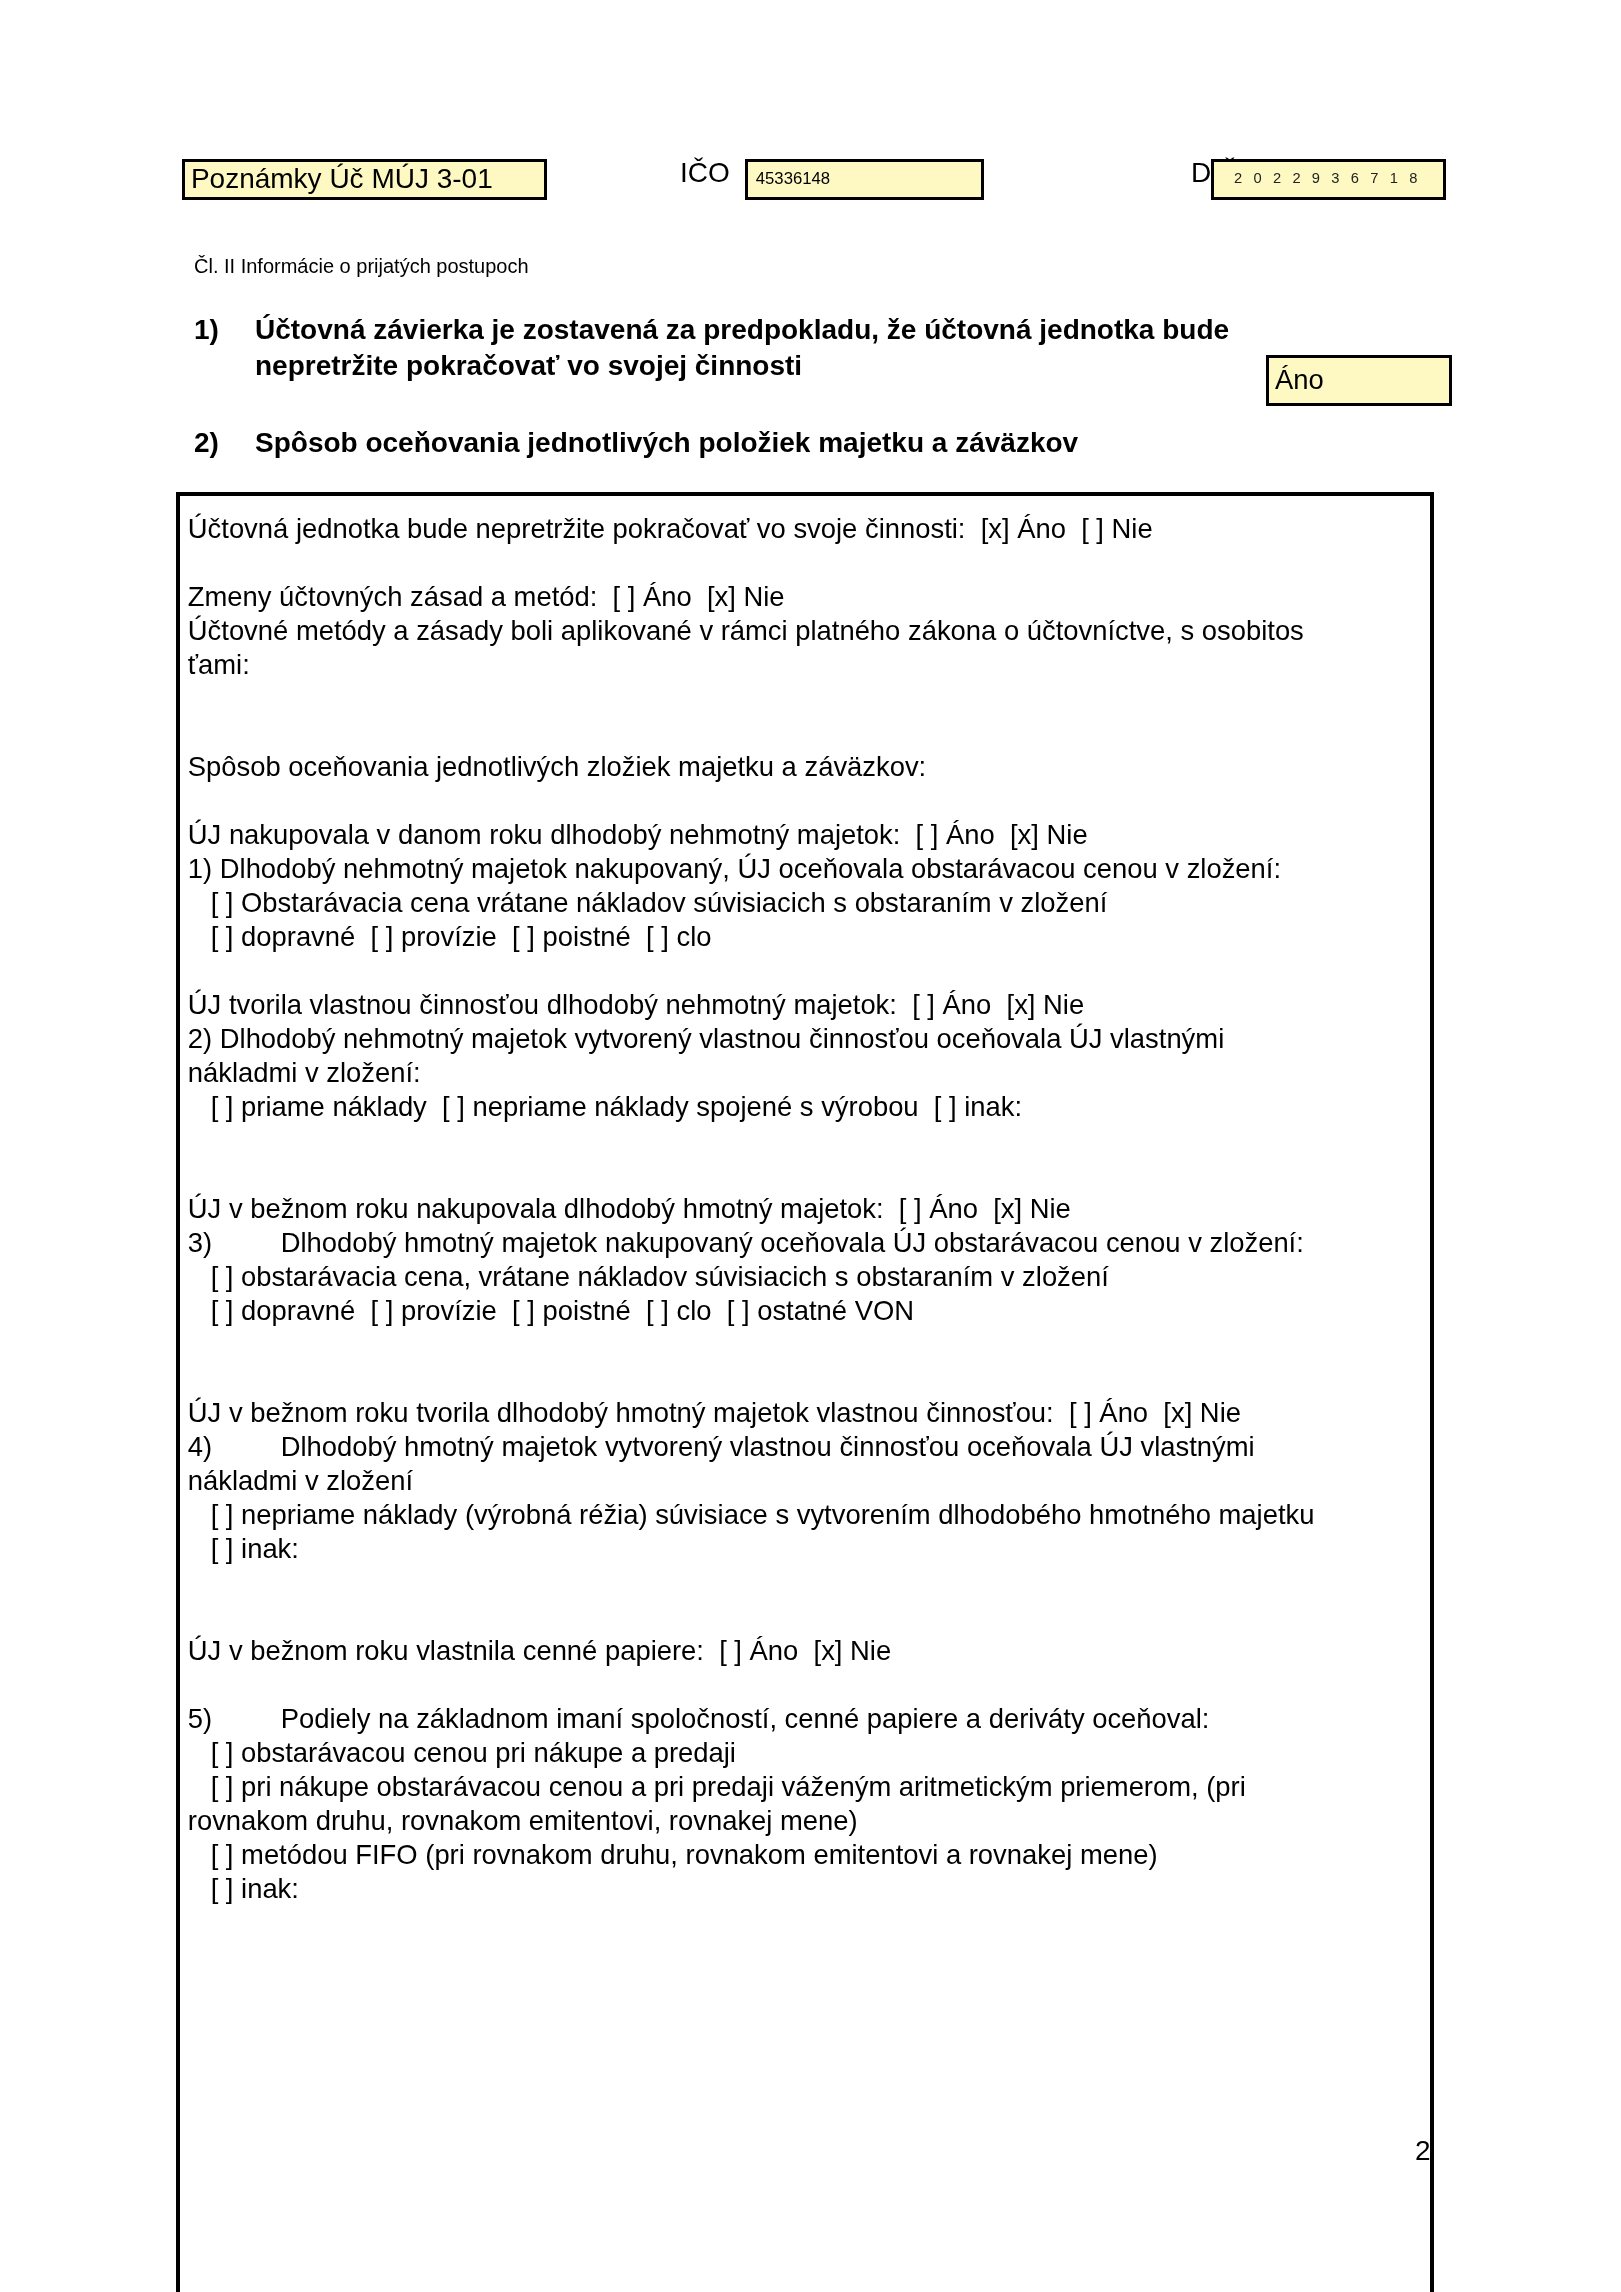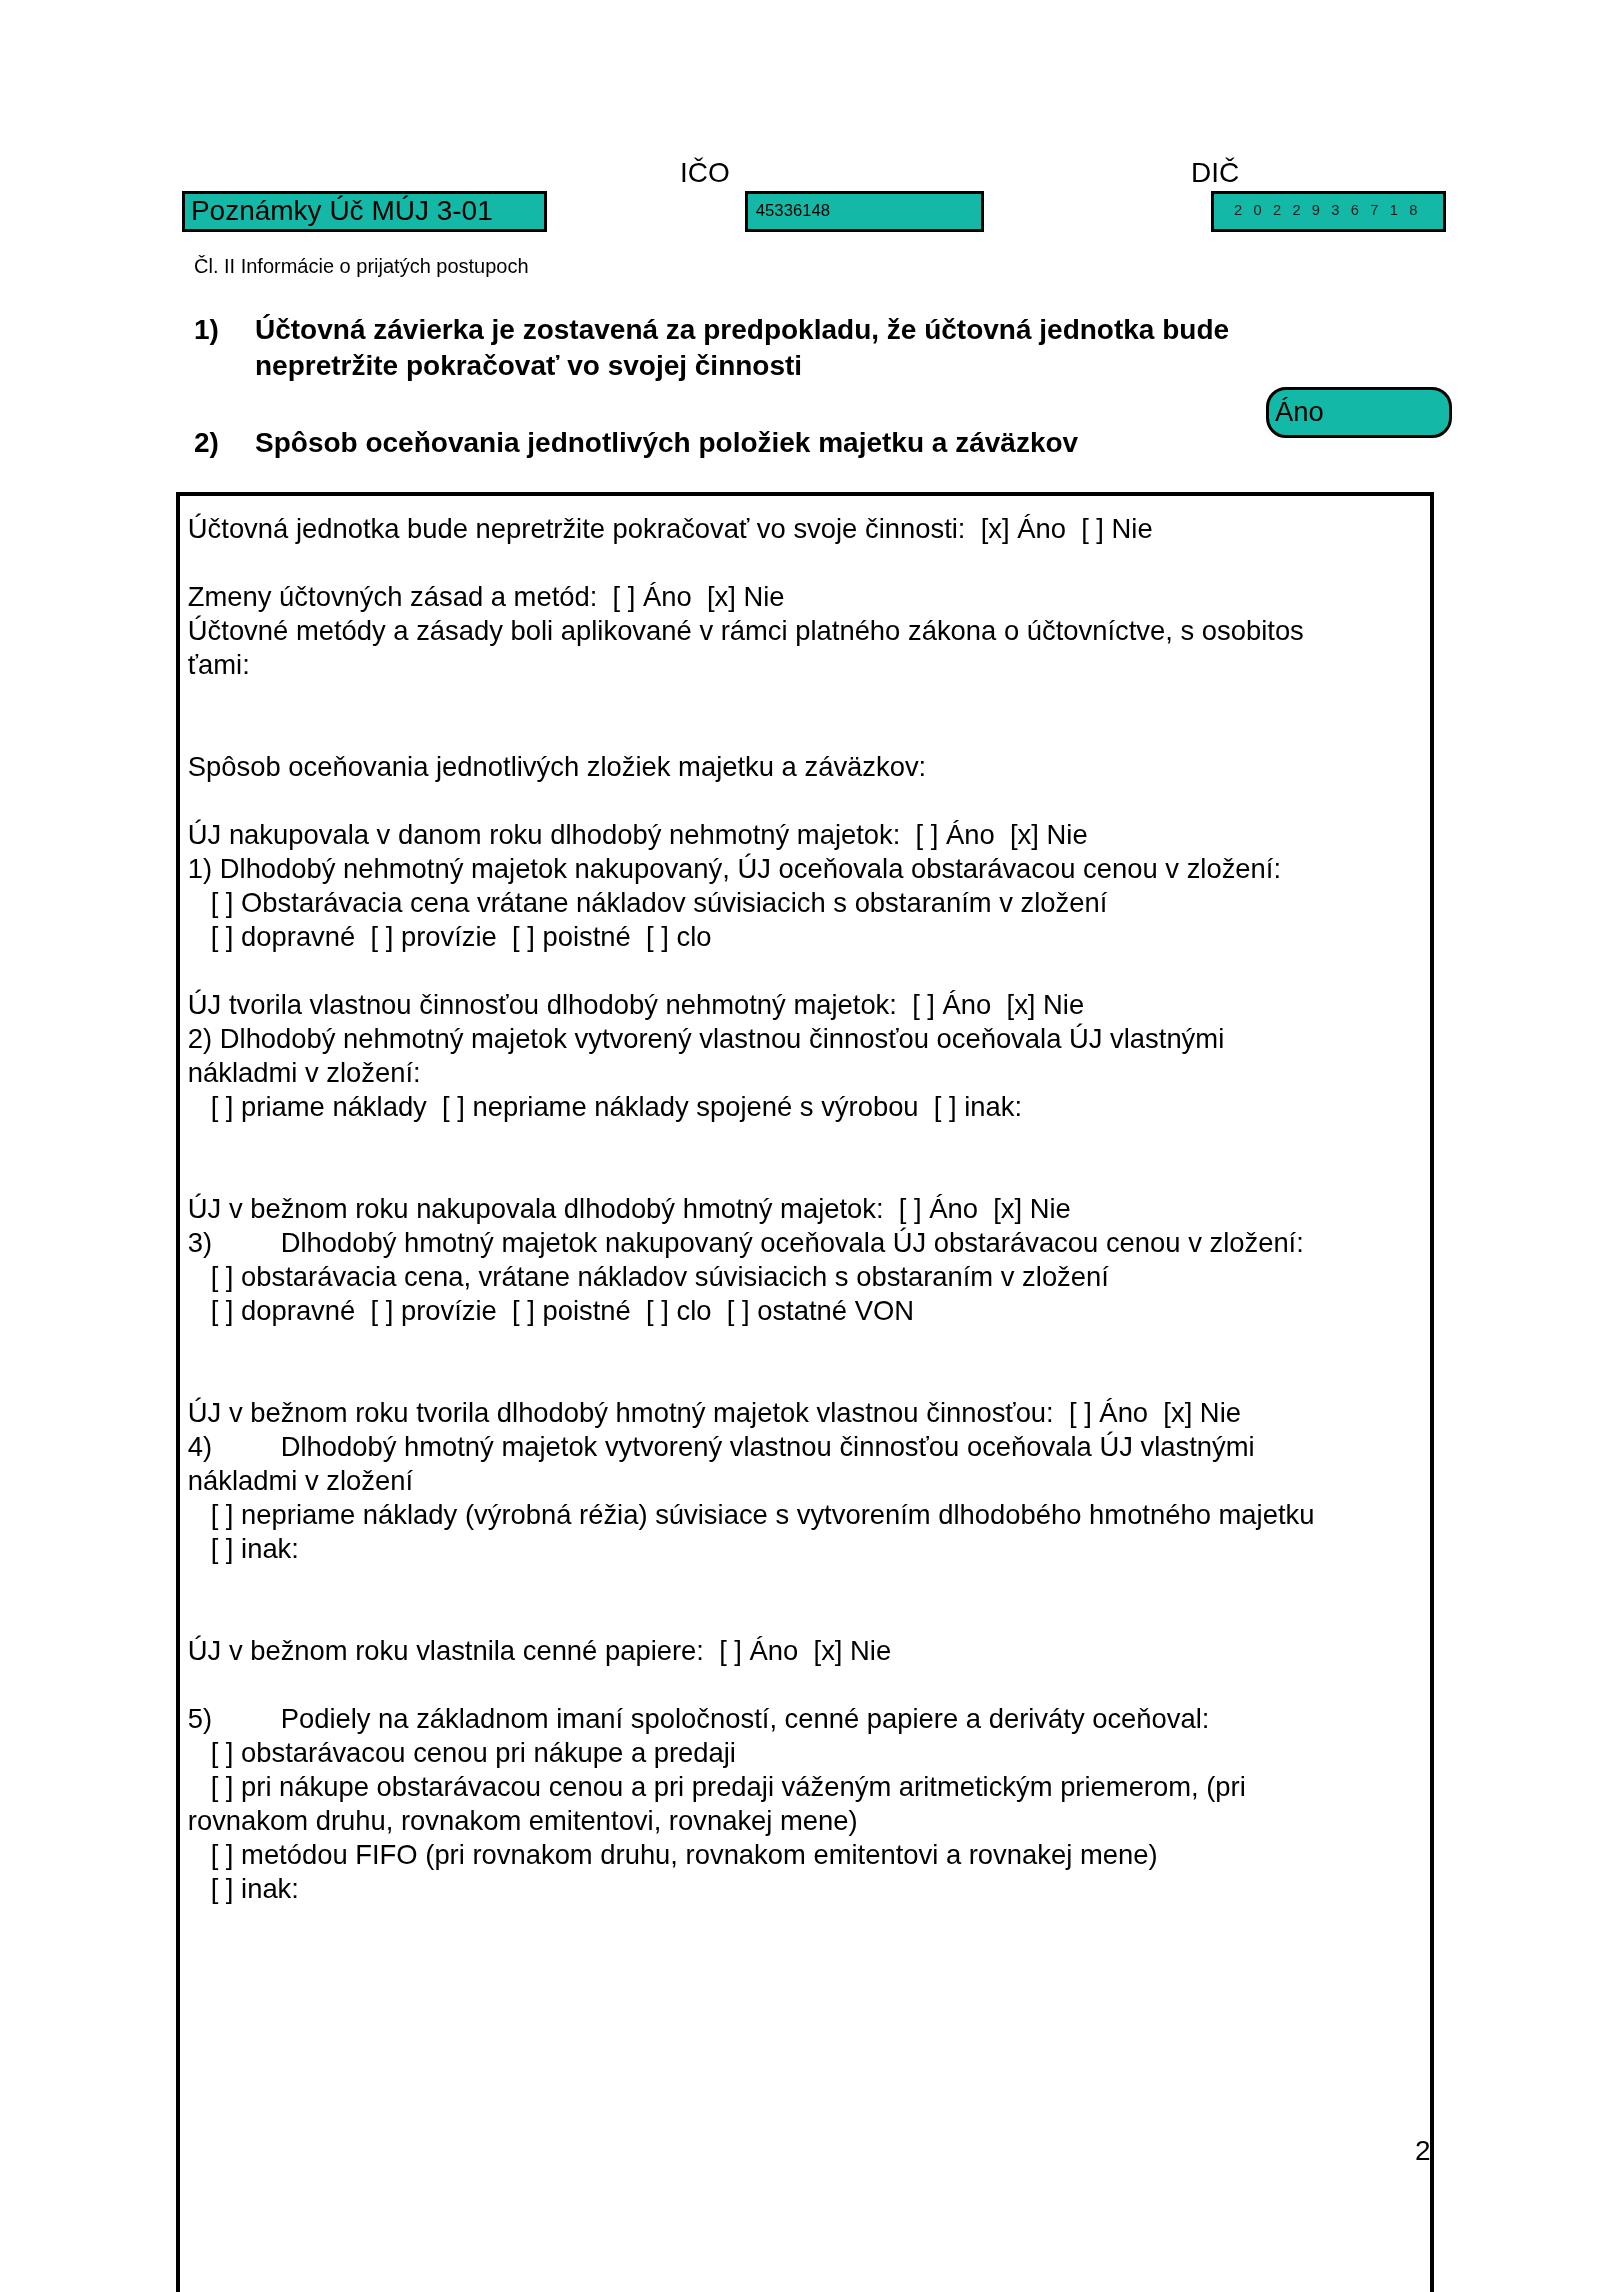--- a/index.html
+++ b/index.html
@@ -1,31 +1,31 @@
 <!DOCTYPE html>
 <html><head>
 <meta charset="utf-8">
 <style>
   html, body { margin:0; padding:0; background:#ffffff; }
   body { width:1621px; height:2293px; position:relative; overflow:hidden;
          font-family:"Liberation Sans", sans-serif; color:#000; }
   .abs { position:absolute; }
-  .hdr-box { position:absolute; border:3.9px solid #000; box-sizing:border-box; background:#14b8a6;margin-top:32px; }
+  .hdr-box { position:absolute; border:3.9px solid #000; box-sizing:border-box; background:#fef9c3; }
   .hdr-title { left:182px; top:159px; width:365px; height:41px; font-size:28px; line-height:33px; padding-left:5.9px; white-space:nowrap; }
   .ico-label { left:680px; top:157px; font-size:28px; }
   .ico-box { left:745px; top:159px; width:239px; height:41px; font-size:16.7px; line-height:33px; padding-left:7.8px; }
   .dic-label { left:1143px; top:157px; font-size:28px;margin-left:48px; }
   .dic-box { left:1211px; top:159px; width:235px; height:41px; font-size:14.7px; line-height:33px; padding-left:20px; letter-spacing:11.3px; color:#222; }
   .section-title { left:194px; top:255px; font-size:20px; font-weight:normal; }
   .item { position:absolute; font-size:28px; font-weight:bold; line-height:36px; }
   .item .num { position:absolute; left:0; top:0; }
   .item .txt { position:absolute; left:61px; top:0; white-space:nowrap; }
   .item1 { left:194px; top:312px; }
   .item2 { left:194px; top:425px; }
-  .ano-box { left:1266px; top:355px; width:186px; height:51px; font-size:27.4px; line-height:43px; padding-left:5.9px;border-radius:20px; }
+  .ano-box { left:1266px; top:355px; width:186px; height:51px; font-size:27.4px; line-height:43px; padding-left:5.9px; }
   .main-box { position:absolute; left:176px; top:492px; width:1258px; height:2021px; border:4.9px solid #000; box-sizing:border-box; }
   .lines { position:absolute; left:7.8px; top:15.7px; right:3.9px; font-size:27.4px; line-height:34px; }
   .ln { white-space:pre; height:34px; }
   .page-num { left:1415px; top:2135px; font-size:28px; }
 </style>
 </head>
 <body>
 
 <div class="hdr-box hdr-title">
   <span>Poznámky Úč MÚJ 3-01</span>

